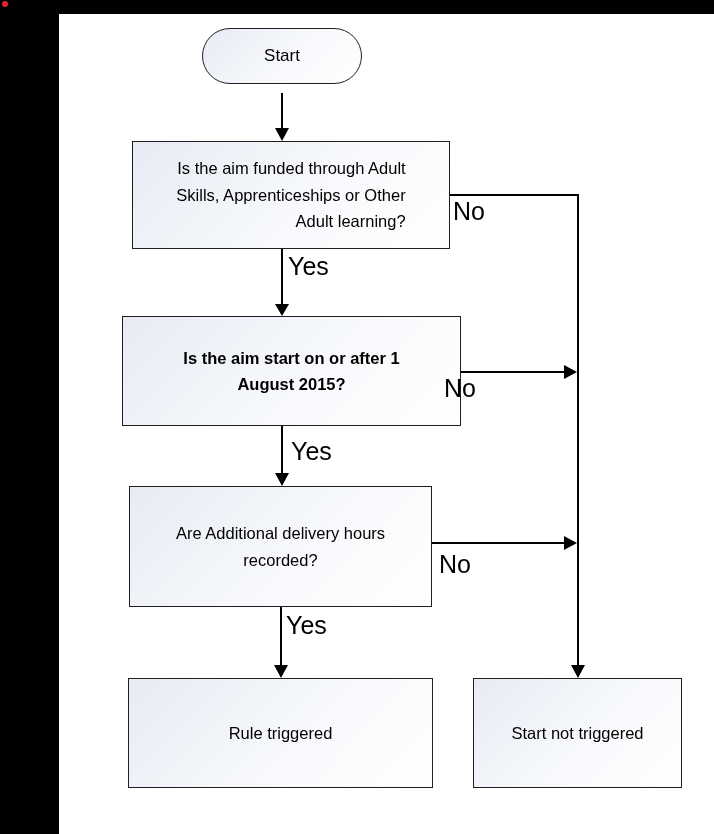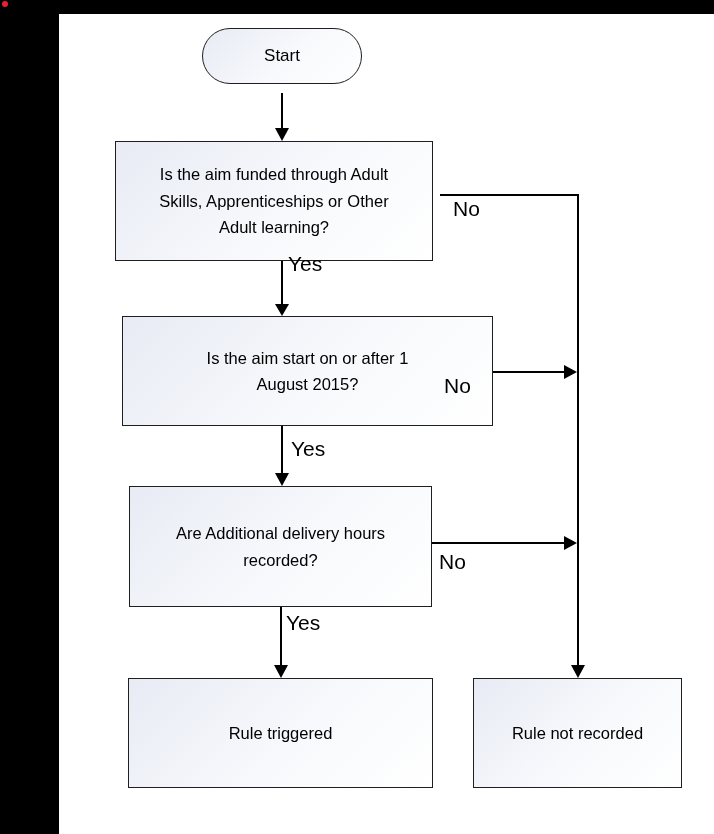--- a/index.html
+++ b/index.html
@@ -50,29 +50,29 @@
     color:var(--text);
     font-size:16.5px;
     line-height:1.6;
     white-space:pre-line;
   }
   .node-start{
     left:202px;top:28px;width:160px;height:56px;
     border-radius:33px;
     font-size:17px;
   }
-  .node-q1{left:115px;top:141px;width:318px;height:120px;}
-  .node-q2{left:122px;top:316px;width:371px;height:110px;}
+  .node-q1{left:132px;top:141px;width:318px;height:108px;text-align:right;}
+  .node-q2{left:122px;top:316px;width:339px;height:110px;font-weight:bold;}
   .node-q3{left:129px;top:486px;width:303px;height:121px;}
   .node-rule-triggered{left:128px;top:678px;width:305px;height:110px;}
   .node-rule-not-triggered{left:473px;top:678px;width:209px;height:110px;}
   .edge-label{
     position:absolute;z-index:2;
     color:var(--text);
-    font-size:21px;
+    font-size:25px;
     line-height:1.2;
   }
   .lbl-yes1{left:288px;top:251px;}
   .lbl-yes2{left:291px;top:436px;}
   .lbl-yes3{left:286px;top:610px;}
   .lbl-no1{left:453px;top:196px;}
   .lbl-no2{left:444px;top:373px;}
   .lbl-no3{left:439px;top:549px;}
 </style>
 </head>
@@ -120,21 +120,21 @@
 Adult learning?</div>
 
   <div class="node node-q2">Is the aim start on or after 1
 August 2015?</div>
 
   <div class="node node-rule-triggered">Rule triggered</div>
 
   <div class="node node-q3">Are Additional delivery hours
 recorded?</div>
 
-  <div class="node node-rule-not-triggered">Rule not recorded</div>
+  <div class="node node-rule-not-triggered">Start not triggered</div>
 
   <span class="edge-label lbl-yes1">Yes</span>
   <span class="edge-label lbl-yes2">Yes</span>
   <span class="edge-label lbl-yes3">Yes</span>
   <span class="edge-label lbl-no1">No</span>
   <span class="edge-label lbl-no2">No</span>
   <span class="edge-label lbl-no3">No</span>
 </div>
 
 </body></html>

